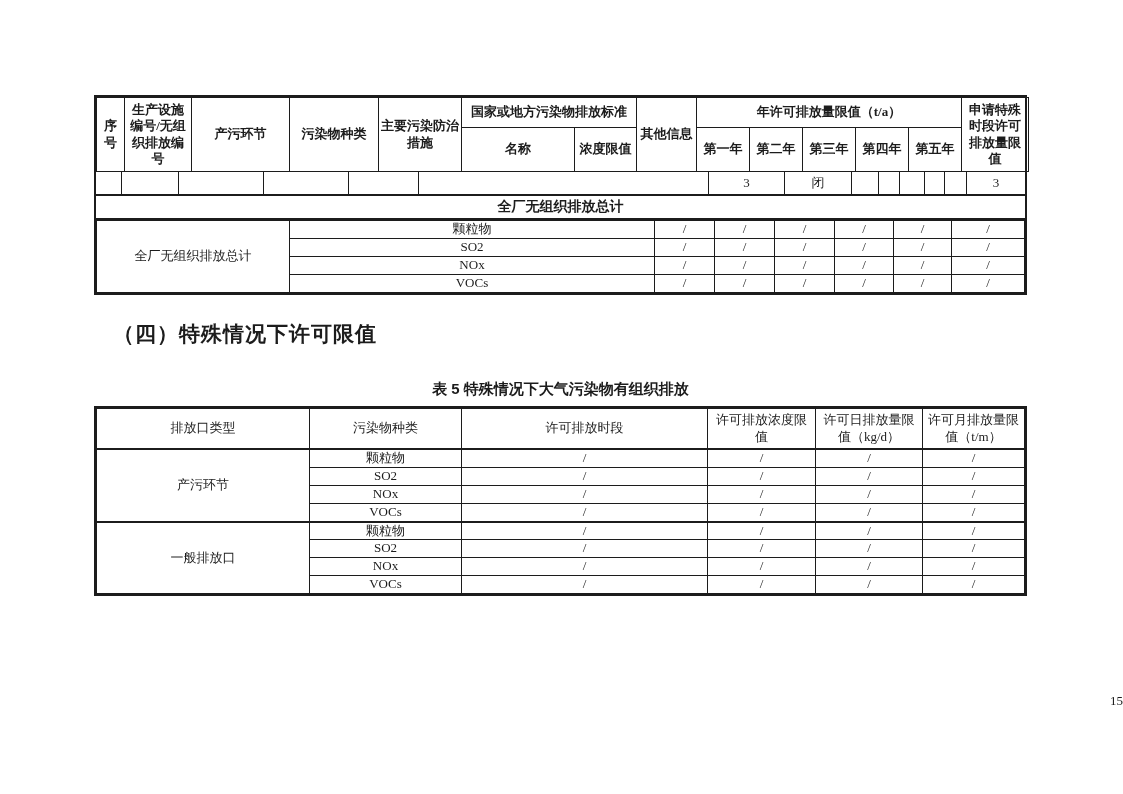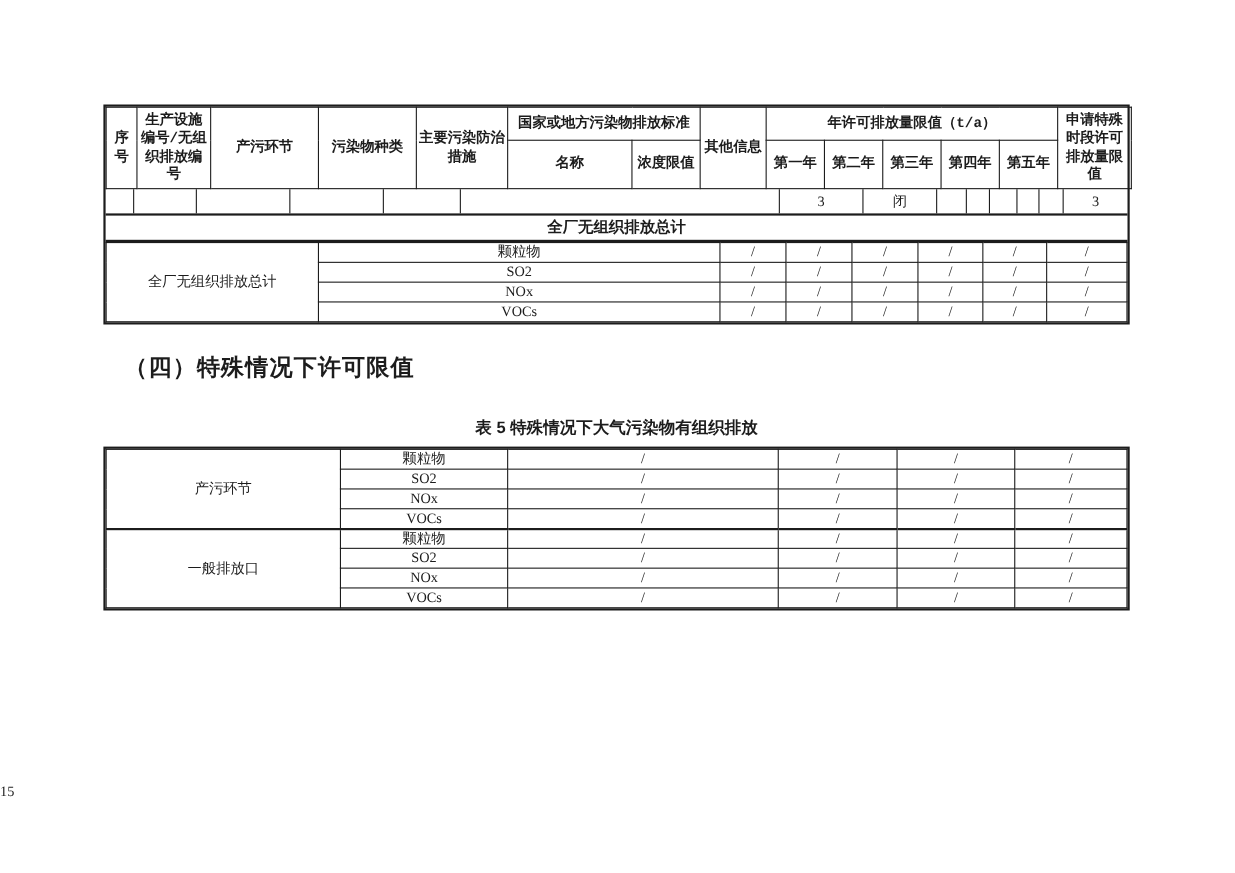--- a/index.html
+++ b/index.html
@@ -10,21 +10,21 @@
   .abs{position:absolute;}
 
   
   table{border-collapse:collapse;width:100%;table-layout:fixed;}
   td{border:1px solid #1c1c1c;text-align:center;vertical-align:middle;
      padding:0 2px;font-size:13px;line-height:1.25;overflow:hidden;}
   .hei{font-family:"Liberation Sans","DejaVu Sans",sans-serif;font-weight:700;}
 
   
   .t1-wrap{left:94px;top:95px;width:933px;border:2px solid #1c1c1c;box-sizing:border-box;background:#fff;}
-  .t1-head td{font-family:Liberation Mono, monospace;font-weight:700;font-size:13px;}
+  .t1-head td{font-family:Liberation Serif, serif;font-weight:700;font-size:13px;}
   .t1-head tr.r1{height:30px;}
   .t1-head tr.r2{height:44px;}
 
   .t1-datarow{display:flex;height:22px;align-items:stretch;}
   .t1-datarow .dcell{border-right:1px solid #1c1c1c;box-sizing:border-box;
      display:flex;align-items:center;justify-content:center;font-size:13px;}
   .t1-datarow .dcell:last-child{border-right:none;}
 
   .band{height:22px;border-top:2px solid #1c1c1c;border-bottom:2px solid #1c1c1c;
      display:flex;align-items:center;justify-content:center;
@@ -35,21 +35,21 @@
   .heading{left:113px;top:320px;font-size:21px;letter-spacing:1px;}
   .caption{left:94px;top:380px;width:933px;text-align:center;font-size:15px;}
 
   
   .t5-wrap{left:94px;top:406px;width:933px;border:2px solid #1c1c1c;box-sizing:border-box;background:#fff;}
   .t5-head tr{height:40px;}
   .band5{height:32px;border-top:none;}
   .t5-body tr{height:18px;}
   .t5-body tr.grp-start td{border-top:2px solid #1c1c1c;}
 
-  .pagenum{left:0;top:693px;width:1123px;text-align:left;font-size:13px;margin-top:19px;}
+  .pagenum{left:0;top:693px;width:1123px;text-align:right;font-size:13px;}
 </style>
 </head>
 <body>
 
 <div class="abs t1-wrap">
 
   <table class="t1-head">
     <colgroup>
       <col style="width:28px">
         <col style="width:67px">
@@ -160,33 +160,53 @@
     </tr>
   </tbody>
     </table>
 </div>
 
 <div class="abs heading hei">（四）特殊情况下许可限值</div>
 <div class="abs caption hei">表 5  特殊情况下大气污染物有组织排放</div>
 
 <div class="abs t5-wrap">
 
-
-
-  <table class="t5-body">
+  <table class="t5-head">
     <colgroup>
       <col style="width:213px">
         <col style="width:152px">
         <col style="width:246px">
       <col style="width:108px">
         <col style="width:107px">
         <col>
     </colgroup>
     <tbody>
         <tr>
+      <td>排放口类型</td>
+      <td>污染物种类</td>
+      <td>许可排放时段</td>
+      <td>许可排放浓度限值</td>
+      <td>许可日排放量限值（kg/d）</td>
+      <td>许可月排放量限值（t/m）</td>
+    </tr>
+  </tbody>
+    </table>
+
+
+  <table class="t5-body">
+    <colgroup>
+      <col style="width:213px">
+        <col style="width:152px">
+        <col style="width:246px">
+      <col style="width:108px">
+        <col style="width:107px">
+        <col>
+    </colgroup>
+    <tbody>
+        <tr>
       <td rowspan="4">产污环节</td>
       <td>颗粒物</td>
       <td>/</td>
       <td>/</td>
       <td>/</td>
       <td>/</td>
     </tr>
     <tr>
       <td>SO2</td>
       <td>/</td>

